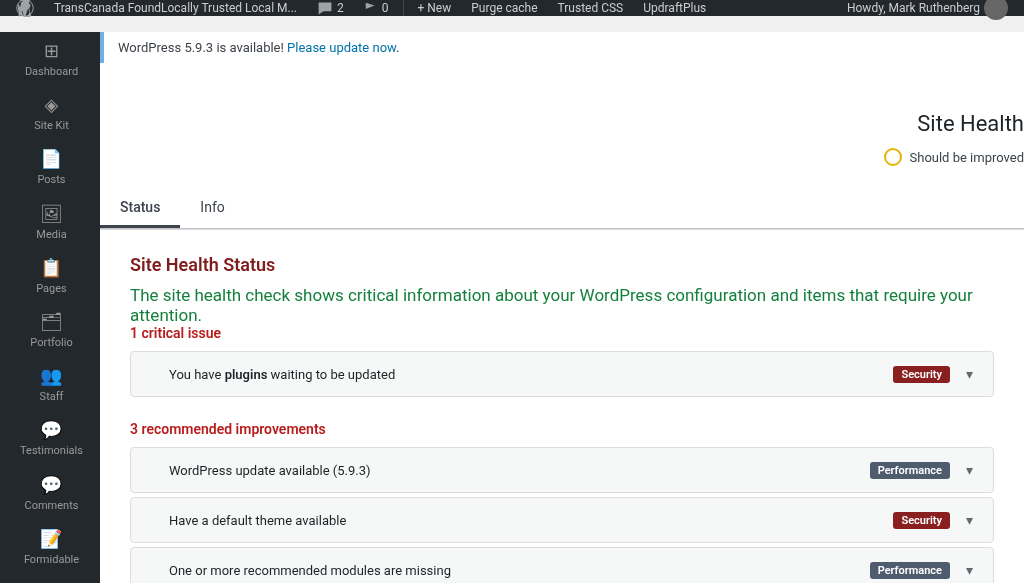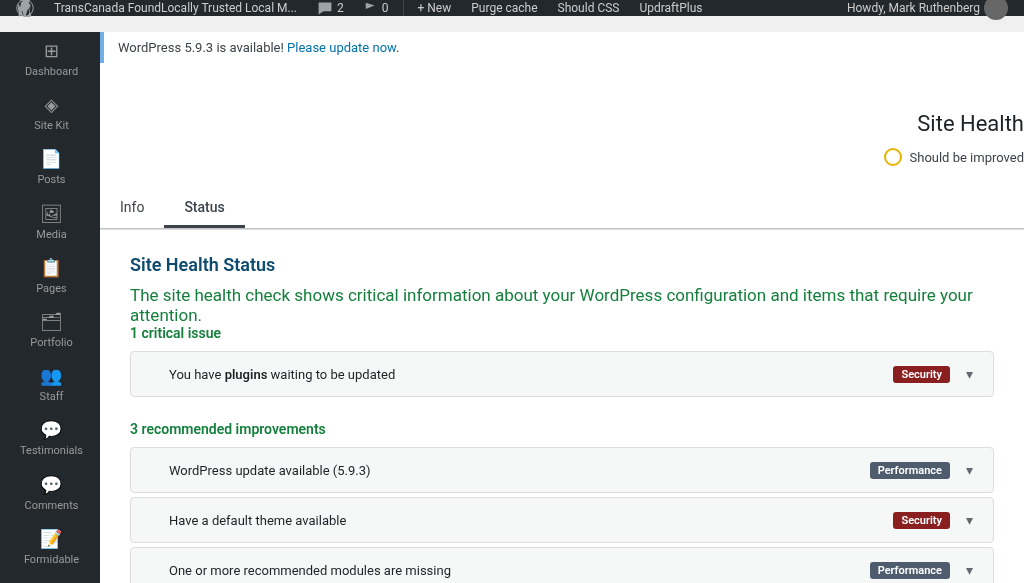--- a/index.html
+++ b/index.html
@@ -125,34 +125,34 @@
     }
 
     
     .status-section {
       background: #fff;
       padding: 24px 30px;
     }
     .section-title {
       font-size: 18px;
       font-weight: 600;
-      color: #0c4a6e;
+      color: #7f1d1d;
       margin-bottom: 10px;
     }
     .section-desc {
       font-size: 17px;
       color: #15803d;
     }
 
     
     .issue-group { margin-bottom: 24px; }
     .issue-group-title {
       font-size: 14px;
       font-weight: 600;
-      color: #15803d;
+      color: #b91c1c;
       margin-bottom: 10px;
     }
 
     
     .issue-card {
       background: #f6f7f7;
       border: 1px solid #dcdcde;
       border-radius: 4px;
       margin-bottom: 4px;
       overflow: hidden;
@@ -218,21 +218,21 @@
     <span>0</span>
   </span>
   <span class="adminbar-separator"></span>
   <span class="adminbar-item">
     <span>+ New</span>
   </span>
   <span class="adminbar-item">
     <span>Purge cache</span>
   </span>
   <span class="adminbar-item">
-    <span>Should CSS</span>
+    <span>Trusted CSS</span>
   </span>
   <span class="adminbar-item">
     <span>UpdraftPlus</span>
   </span>
   <div class="adminbar-right">
     <span class="adminbar-item">
       <span>Howdy, Mark Ruthenberg</span>
       <span style="width:24px;height:24px;border-radius:50%;background:#666;display:inline-block;vertical-align:middle;"></span>
     </span>
   </div>
@@ -299,25 +299,25 @@
     <div style="background:#fff; border-bottom:1px solid #dcdcde; padding: 16px 0 0 0;">
       <div class="site-health-header">
         <h1 class="site-health-title">Site Health</h1>
         <div class="health-circle">
           <span class="circle-indicator"></span>
           <span>Should be improved</span>
         </div>
       </div>
 
       <div class="tabs-row">
+        <a class="tab-item active" href="#">
+          <span>Status</span>
+        </a>
         <a class="tab-item" href="#">
           <span>Info</span>
-        </a>
-        <a class="tab-item active" href="#">
-          <span>Status</span>
         </a>
       </div>
     </div>
 
     <div class="status-section">
       <h2 class="section-title">Site Health Status</h2>
       <p class="section-desc">The site health check shows critical information about your WordPress configuration and items that require your attention.</p>
 
       <div class="issue-group">
         <h3 class="issue-group-title">1 critical issue</h3>

